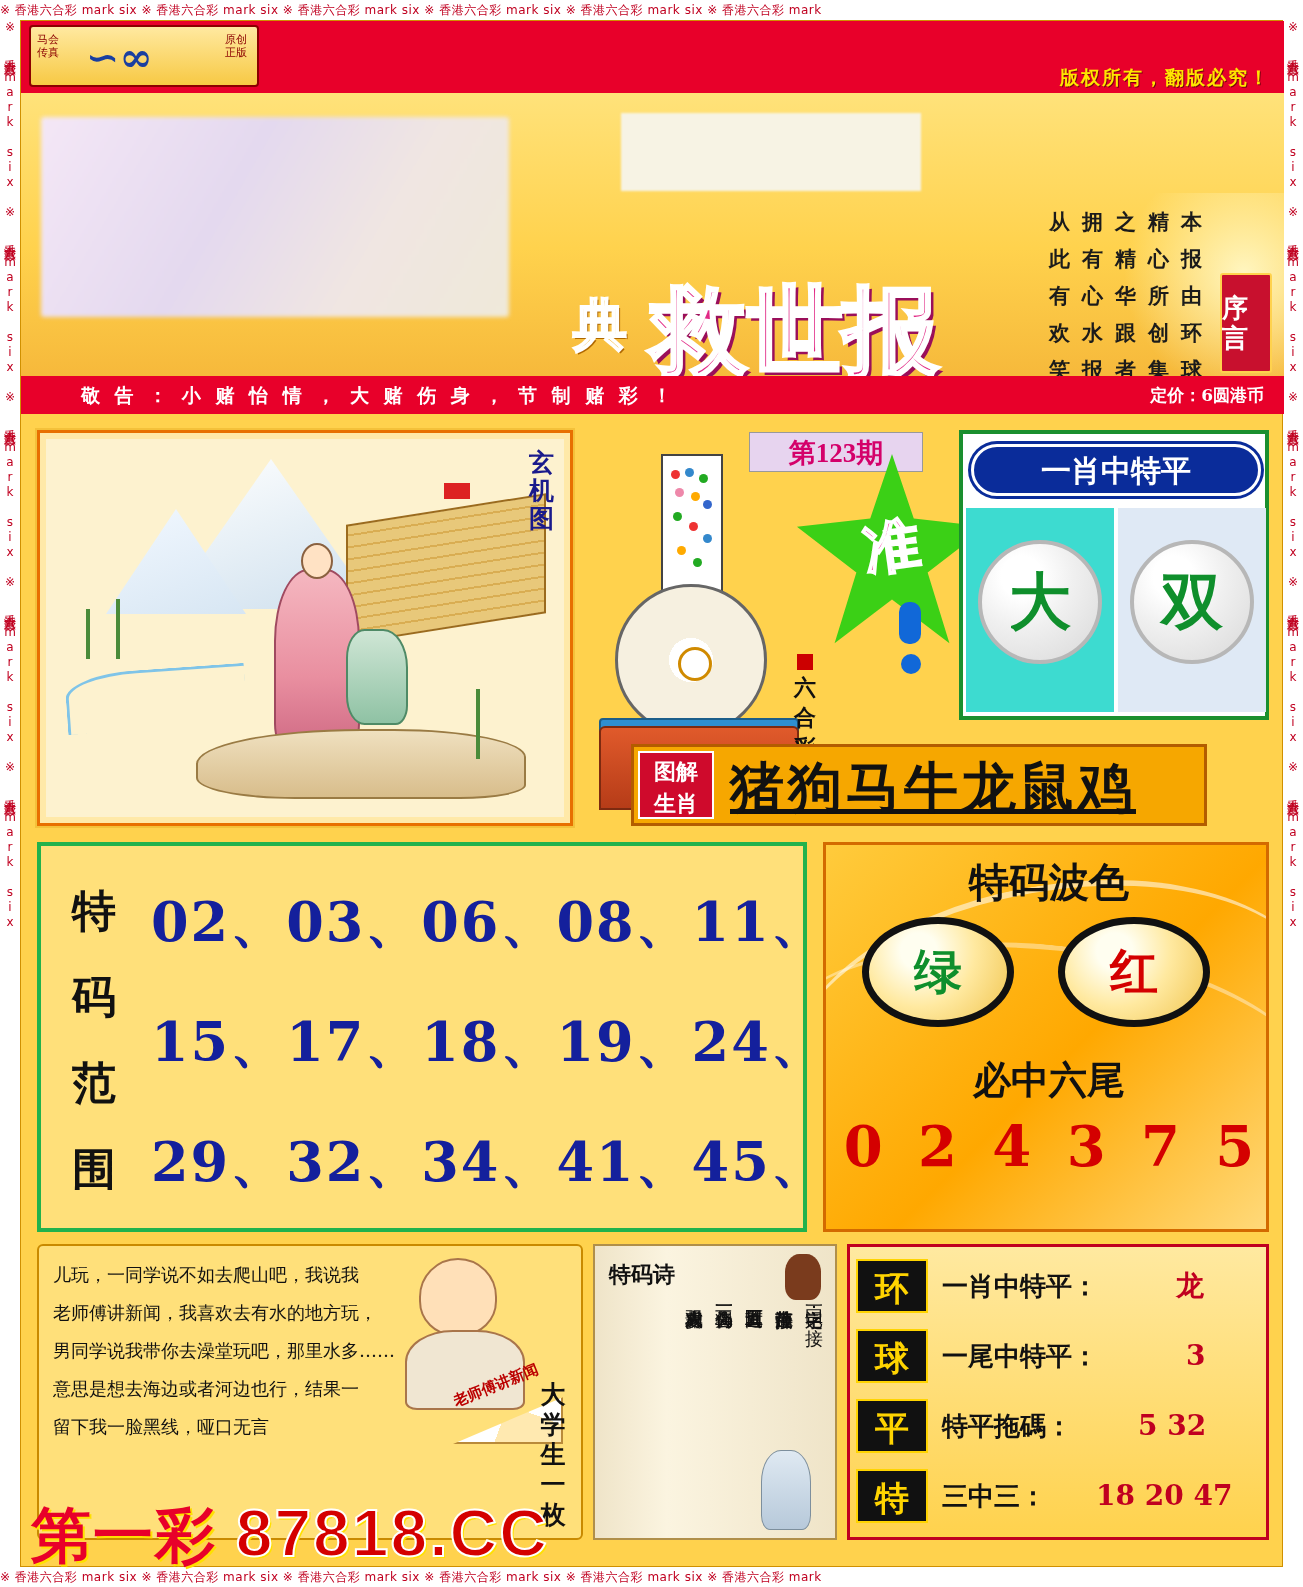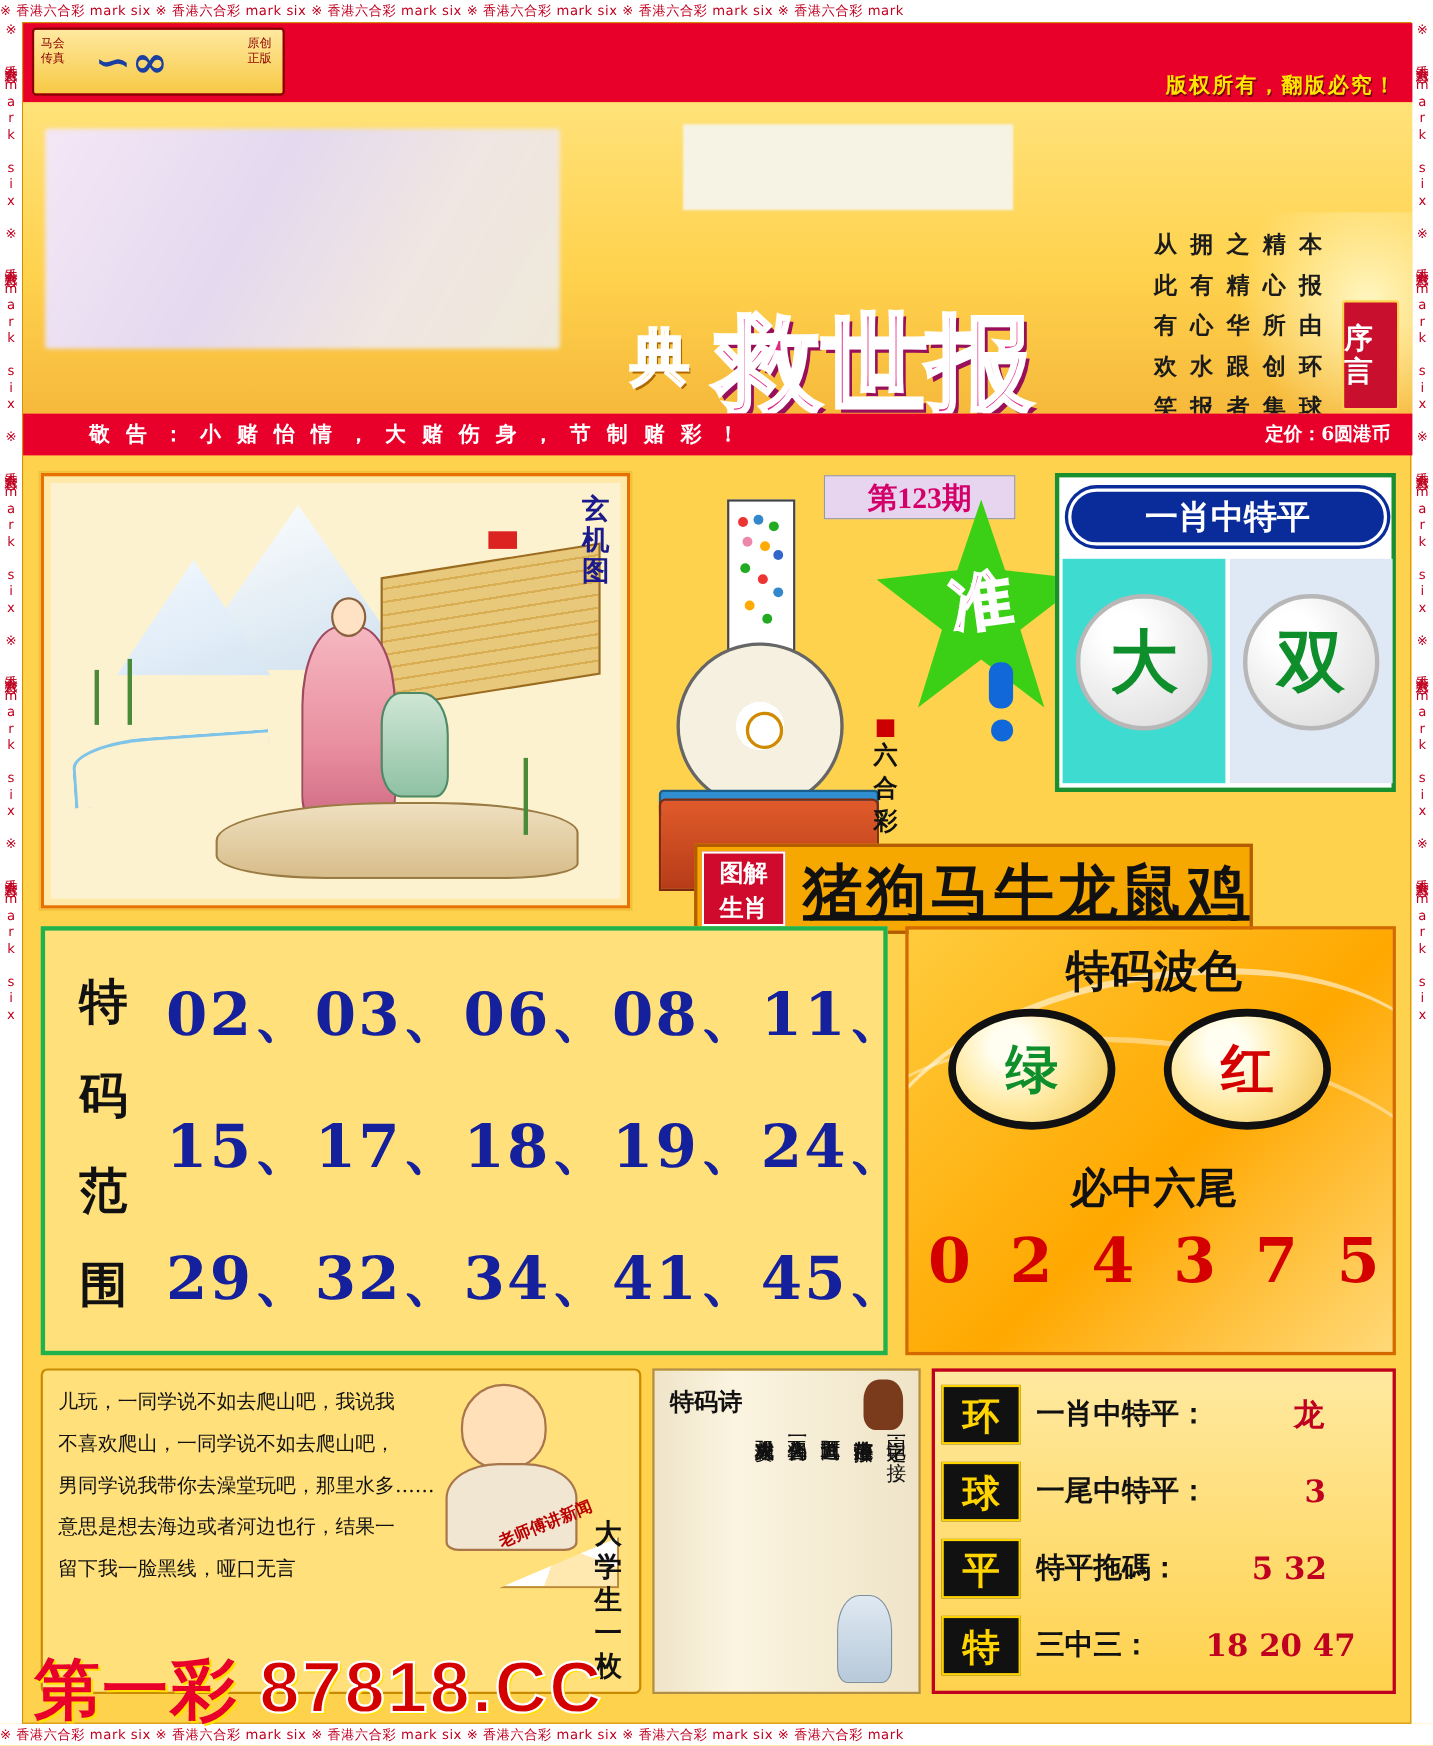--- a/index.html
+++ b/index.html
@@ -267,22 +267,22 @@
     border-radius:50%; background:radial-gradient(circle at 34% 28%, #ffffff 0 18%, #f0f0f0 45%, #d8d8d8 100%);
     border:4px solid #b7b7b7;
     display:flex; align-items:center; justify-content:center;
     font-size:62px; font-weight:bold; font-family:"DejaVu Serif", serif;
   }
   .ball.green { color:#0f8f2c; }
   .ball.blue { color:#0f8f2c; }
 
   
   .zodiac {
-    position:absolute; left:610px; top:330px; width:508px; height:82px;
-    background:#f6a700; border:3px solid #b35c00;margin-top:23px;
+    position:absolute; left:610px; top:330px; width:576px; height:82px;
+    background:#f6a700; border:3px solid #b35c00;
   }
   .zodiac-tag {
     position:absolute; left:4px; top:4px; width:76px; height:68px;
     background:#cf0a2c; border:2px solid #fff; color:#ffffff;
     font-size:22px; font-weight:bold; text-align:center; line-height:32px;
     font-family:"DejaVu Serif", serif; padding-top:2px;
   }
   .zodiac-text {
     position:absolute; left:96px; top:4px; font-size:54px; font-weight:bold;
     color:#111; font-family:"DejaVu Serif", serif; line-height:72px; letter-spacing:4px;text-decoration:underline;
@@ -614,21 +614,21 @@
         <span>4</span>
         <span>3</span>
         <span>7</span>
         <span>5</span>
       </div>
     </div>
 
     <div class="story-box">
       <div class="story-text">
         <div>儿玩，一同学说不如去爬山吧，我说我</div>
-        <div>不喜欢爬山，一同学说不如去爬山吧，</div>
+        <div>老师傅讲新闻，我喜欢去有水的地方玩，</div>
         <div>男同学说我带你去澡堂玩吧，那里水多……</div>
         <div>意思是想去海边或者河边也行，结果一</div>
         <div>留下我一脸黑线，哑口无言</div>
       </div>
       <div class="monk-head"></div>
       <div class="monk-body"></div>
       <div class="fan"></div>
       <div class="fan-label">老师傅讲新闻</div>
       <div class="story-vert">大<br>学<br>生<br>一<br>枚</div>
     </div>

